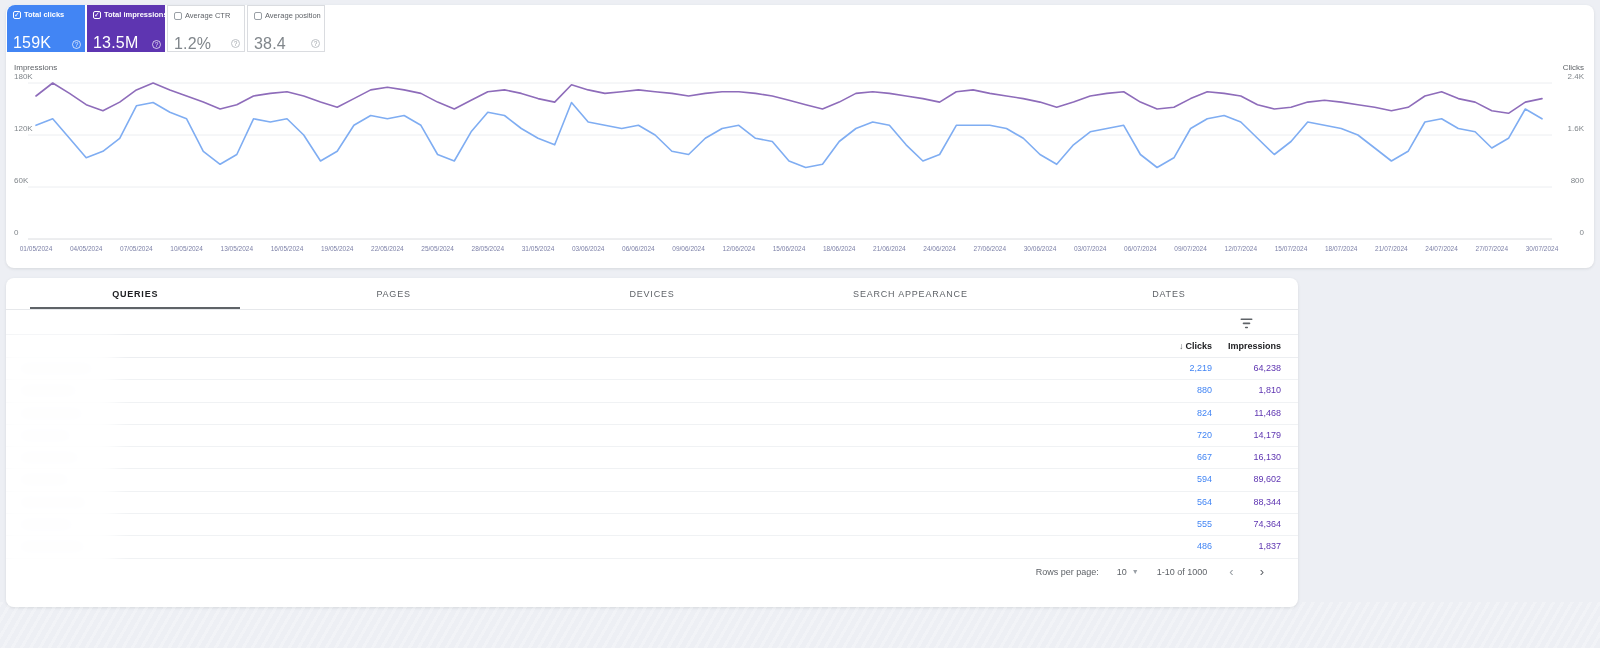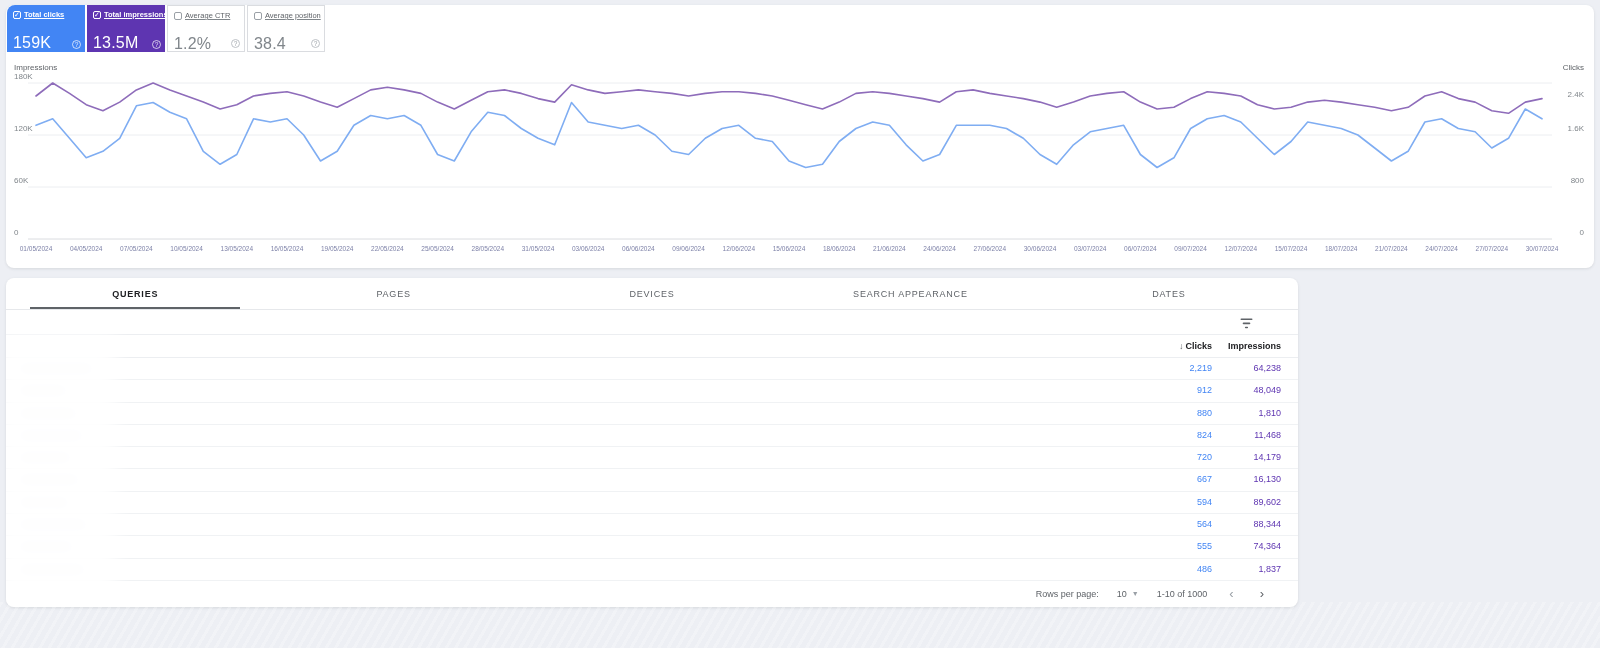--- a/index.html
+++ b/index.html
@@ -12,21 +12,21 @@
   .card { position:absolute; background:#fff; border-radius:8px; box-shadow:0 1px 3px rgba(60,64,67,.12); }
   #chart-card { left:6px; top:5px; width:1588px; height:263px; }
   #table-card { left:6px; top:278px; width:1292px; height:329px; overflow:hidden; }
 
   
   .metrics { position:absolute; left:1px; top:0; display:flex; }
   .metric { width:78px; height:47px; padding:5px 6px 4px 6px; position:relative; margin-right:2px; cursor:pointer; }
   .metric.blue { background:#4285f4; color:#fff; border-radius:8px 0 0 0; }
   .metric.purple { background:#5e35b1; color:#fff; }
   .metric.white { background:#fff; border:1px solid #dadce0; color:#80868b; }
-  .metric .mlabel-row { display:flex; align-items:center; gap:3px;text-decoration:underline; }
+  .metric .mlabel-row { display:flex; align-items:center; gap:3px; }
   .metric .cb { width:8px; height:8px; border-radius:2px; display:inline-flex; align-items:center; justify-content:center;
     font-size:7px; line-height:1; flex:0 0 auto; }
   .metric.blue .cb, .metric.purple .cb { border:1px solid #fff; color:#fff; }
   .metric.white .cb { border:1px solid #9aa0a6; color:transparent; }
   .metric .mlabel { font-size:7.5px; font-weight:bold; white-space:nowrap; }
   .metric.white .mlabel { color:#5f6368; font-weight:normal; }
   .metric .mvalue { font-size:16px; margin-top:15px; letter-spacing:.2px; }
   .metric.white .mvalue { color:#80868b; }
   .metric .help { position:absolute; right:4px; bottom:3px; width:9px; height:9px; border-radius:50%;
     font-size:6.5px; display:flex; align-items:center; justify-content:center; }
@@ -124,21 +124,21 @@
         <polyline points="30.0,35.0 46.7,22.0 63.5,32.4 80.2,43.7 96.9,49.7 113.7,41.1 130.4,28.9 147.1,22.0 163.9,28.9 180.6,35.0 197.3,41.1 214.1,48.0 230.8,43.7 247.5,35.0 264.3,32.4 281.0,30.7 297.7,35.0 314.5,41.1 331.2,46.3 347.9,37.6 364.7,28.9 381.4,26.3 398.1,28.9 414.9,32.4 431.6,41.1 448.3,48.0 465.1,39.3 481.8,30.7 498.5,28.9 515.3,32.4 532.0,37.6 548.7,41.1 565.5,23.7 582.2,28.9 598.9,32.4 615.7,30.7 632.4,28.9 649.1,30.7 665.9,32.4 682.6,35.0 699.3,32.4 716.1,30.7 732.8,30.7 749.5,32.4 766.3,35.0 783.0,39.3 799.7,43.7 816.5,48.0 833.2,41.1 849.9,32.4 866.7,30.7 883.4,32.4 900.1,35.0 916.9,37.6 933.6,41.1 950.3,30.7 967.1,28.9 983.8,32.4 1000.5,35.0 1017.3,37.6 1034.0,41.1 1050.7,46.3 1067.5,41.1 1084.2,35.0 1100.9,32.4 1117.7,30.7 1134.4,41.1 1151.1,48.0 1167.9,46.3 1184.6,37.6 1201.3,30.7 1218.1,32.4 1234.8,35.0 1251.5,43.7 1268.3,48.0 1285.0,46.3 1301.7,41.1 1318.5,39.3 1335.2,41.1 1351.9,43.7 1368.7,46.3 1385.4,49.7 1402.1,46.3 1418.9,35.0 1435.6,30.7 1452.3,37.6 1469.1,41.1 1485.8,49.7 1502.5,52.3 1519.3,41.1 1536.0,37.6" fill="none" stroke="#8e6cba" stroke-width="1.6" stroke-linejoin="round" stroke-linecap="round"></polyline>
         <polyline points="30.0,64.3 46.7,57.8 63.5,77.3 80.2,96.8 96.9,90.3 113.7,77.3 130.4,44.8 147.1,41.5 163.9,51.3 180.6,57.8 197.3,90.3 214.1,103.3 230.8,93.5 247.5,57.8 264.3,61.0 281.0,57.8 297.7,74.0 314.5,100.0 331.2,90.3 347.9,64.3 364.7,54.5 381.4,57.8 398.1,54.5 414.9,64.3 431.6,93.5 448.3,100.0 465.1,70.8 481.8,51.3 498.5,54.5 515.3,67.5 532.0,77.3 548.7,83.8 565.5,41.5 582.2,61.0 598.9,64.3 615.7,67.5 632.4,64.3 649.1,74.0 665.9,90.3 682.6,93.5 699.3,77.3 716.1,67.5 732.8,64.3 749.5,77.3 766.3,80.5 783.0,100.0 799.7,106.5 816.5,103.3 833.2,80.5 849.9,67.5 866.7,61.0 883.4,64.3 900.1,83.8 916.9,100.0 933.6,93.5 950.3,64.3 967.1,64.3 983.8,64.3 1000.5,67.5 1017.3,77.3 1034.0,93.5 1050.7,103.3 1067.5,83.8 1084.2,70.8 1100.9,67.5 1117.7,64.3 1134.4,93.5 1151.1,106.5 1167.9,96.8 1184.6,67.5 1201.3,57.8 1218.1,54.5 1234.8,61.0 1251.5,77.3 1268.3,93.5 1285.0,80.5 1301.7,61.0 1318.5,64.3 1335.2,67.5 1351.9,74.0 1368.7,87.0 1385.4,100.0 1402.1,90.3 1418.9,61.0 1435.6,57.8 1452.3,67.5 1469.1,70.8 1485.8,87.0 1502.5,77.3 1519.3,48.0 1536.0,57.8" fill="none" stroke="#7fadf2" stroke-width="1.6" stroke-linejoin="round" stroke-linecap="round"></polyline>
       </svg>
     <div id="left-ticks">
         <div class="axis-tick" style="left: 8px; top: 11px;">180K</div>
         <div class="axis-tick" style="left: 8px; top: 63px;">120K</div>
         <div class="axis-tick" style="left: 8px; top: 115px;">60K</div>
         <div class="axis-tick" style="left: 8px; top: 167px;">0</div>
       </div>
     <div id="right-ticks">
-        <div class="axis-tick" style="right: 10px; top: 29px; text-align: right;">2.4K</div>
+        <div class="axis-tick" style="right: 10px; top: 11px; text-align: right;">2.4K</div>
         <div class="axis-tick" style="right: 10px; top: 63px; text-align: right;">1.6K</div>
         <div class="axis-tick" style="right: 10px; top: 115px; text-align: right;">800</div>
         <div class="axis-tick" style="right: 10px; top: 167px; text-align: right;">0</div>
       </div>
     <div id="x-ticks">
         <div class="x-tick" style="left: 30px;">01/05/2024</div>
         <div class="x-tick" style="left: 80.2px;">04/05/2024</div>
         <div class="x-tick" style="left: 130.4px;">07/05/2024</div>
         <div class="x-tick" style="left: 180.6px;">10/05/2024</div>
         <div class="x-tick" style="left: 230.8px;">13/05/2024</div>
@@ -197,25 +197,20 @@
     <div class="col-imps-h"><span>Impressions</span></div>
   </div>
 
   <div id="table-rows">
       <div class="trow">
         <div class="qblob" style="width: 72px;"></div>
         <div class="cell clicks">2,219</div>
         <div class="cell imps">64,238</div>
       </div>
       <div class="trow">
-        <div class="qblob" style="width: 46px;"></div>
-        <div class="cell clicks">912</div>
-        <div class="cell imps">48,049</div>
-      </div>
-      <div class="trow">
         <div class="qblob" style="width: 56px;"></div>
         <div class="cell clicks">880</div>
         <div class="cell imps">1,810</div>
       </div>
       <div class="trow">
         <div class="qblob" style="width: 62px;"></div>
         <div class="cell clicks">824</div>
         <div class="cell imps">11,468</div>
       </div>
       <div class="trow">

